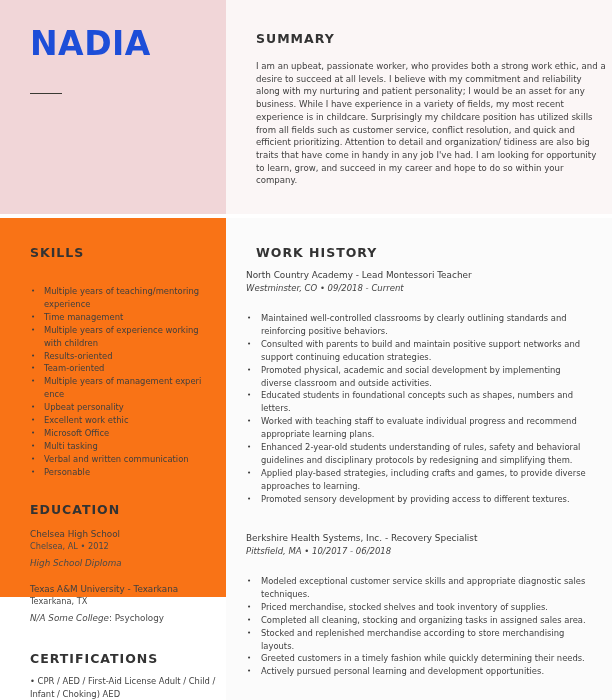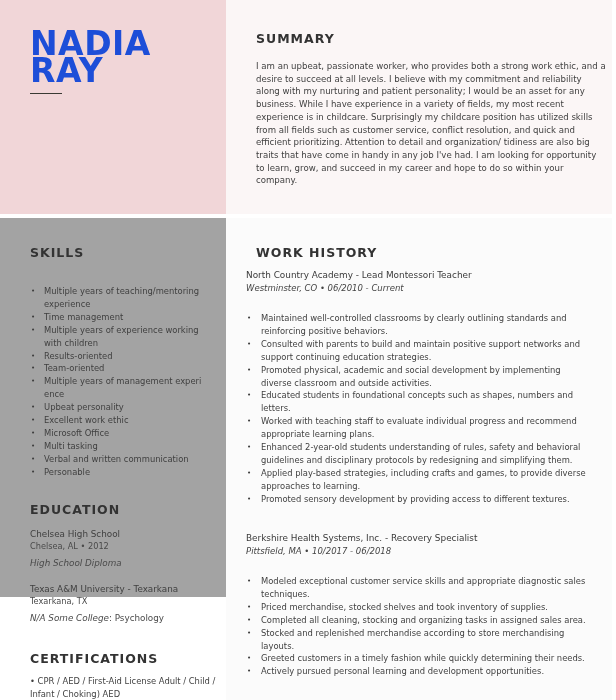--- a/index.html
+++ b/index.html
@@ -3,21 +3,21 @@
 <meta charset="utf-8">
 <style>
   * { box-sizing: border-box; margin: 0; padding: 0; }
   html, body { width: 616px; height: 700px; overflow: hidden; background: #ffffff; }
   body { font-family: "DejaVu Sans", sans-serif; color: #3a3a3a; position: relative; }
 
   .page { position: absolute; left: 0; top: 0; width: 616px; height: 700px; }
 
   .name-block { position: absolute; left: 0; top: 0; width: 226px; height: 214px; background: #f1d6d8; }
   .summary-block { position: absolute; left: 226px; top: 0; width: 386px; height: 214px; background: #fbf6f6; }
-  .left-col { position: absolute; left: 0; top: 218px; width: 226px; height: 379px; background: #a3a3a3; padding-left: 40px; }
+  .left-col { position: absolute; left: 0; top: 218px; width: 226px; height: 379px; background: #f97316; padding-left: 40px; }
   .right-col { position: absolute; left: 226px; top: 218px; width: 386px; height: 482px; background: #fbfbfb; }
 
   .name { position: absolute; left: 30px; top: 30px; font-family: "DejaVu Sans", sans-serif; font-size: 33px; font-weight: bold; line-height: 27px; color: #1d4ed8; letter-spacing: 0.5px; }
   .name-rule { position: absolute; left: 30px; top: 93px; width: 32px; height: 1px; background: #3a3a33; }
 
   .section-title { font-size: 12.5px; letter-spacing: 1px; color: #333; font-weight: bold; }
 
   .summary-title { position: absolute; left: 30px; top: 31px; }
   .summary-text { position: absolute; left: 30px; top: 60px; width: 350px; font-size: 8.6px; line-height: 12.7px; color: #3f3f3f; }
 
@@ -49,21 +49,20 @@
   .job-list li::before { content: "\2022"; position: absolute; left: 1px; top: 0; font-size: 7px; }
 </style>
 </head>
 <body>
 
 <div class="page">
 
   <div class="name-block">
     <div class="name">
       <div>NADIA</div>
-      <div>RAY</div>
     </div>
     <div class="name-rule"></div>
   </div>
 
   <div class="summary-block">
     <div class="section-title summary-title">SUMMARY</div>
     <div class="summary-text">I am an upbeat, passionate worker, who provides both a strong work ethic, and a desire to succeed at all levels. I believe with my commitment and reliability along with my nurturing and patient personality; I would be an asset for any business. While I have experience in a variety of fields, my most recent experience is in childcare. Surprisingly my childcare position has utilized skills from all fields such as customer service, conflict resolution, and quick and efficient prioritizing. Attention to detail and organization/ tidiness are also big traits that have come in handy in any job I've had. I am looking for opportunity to learn, grow, and succeed in my career and hope to do so within your company.</div>
   </div>
 
   <div class="left-col">
@@ -110,21 +109,21 @@
   </div>
 
   <div class="right-col">
     <div class="section-title work-title">WORK HISTORY</div>
 
     <div class="job job-1">
       <div class="job-head">North Country Academy - Lead Montessori Teacher</div>
       <div class="job-meta">
         <span>Westminster, CO</span>
         <span>•</span>
-        <span>06/2010 - Current</span>
+        <span>09/2018 - Current</span>
       </div>
       <ul class="job-list">
         <li>Maintained well-controlled classrooms by clearly outlining standards and reinforcing positive behaviors.</li>
         <li>Consulted with parents to build and maintain positive support networks and support continuing education strategies.</li>
         <li>Promoted physical, academic and social development by implementing diverse classroom and outside activities.</li>
         <li>Educated students in foundational concepts such as shapes, numbers and letters.</li>
         <li>Worked with teaching staff to evaluate individual progress and recommend appropriate learning plans.</li>
         <li>Enhanced 2-year-old students understanding of rules, safety and behavioral guidelines and disciplinary protocols by redesigning and simplifying them.</li>
         <li>Applied play-based strategies, including crafts and games, to provide diverse approaches to learning.</li>
         <li>Promoted sensory development by providing access to different textures.</li>

